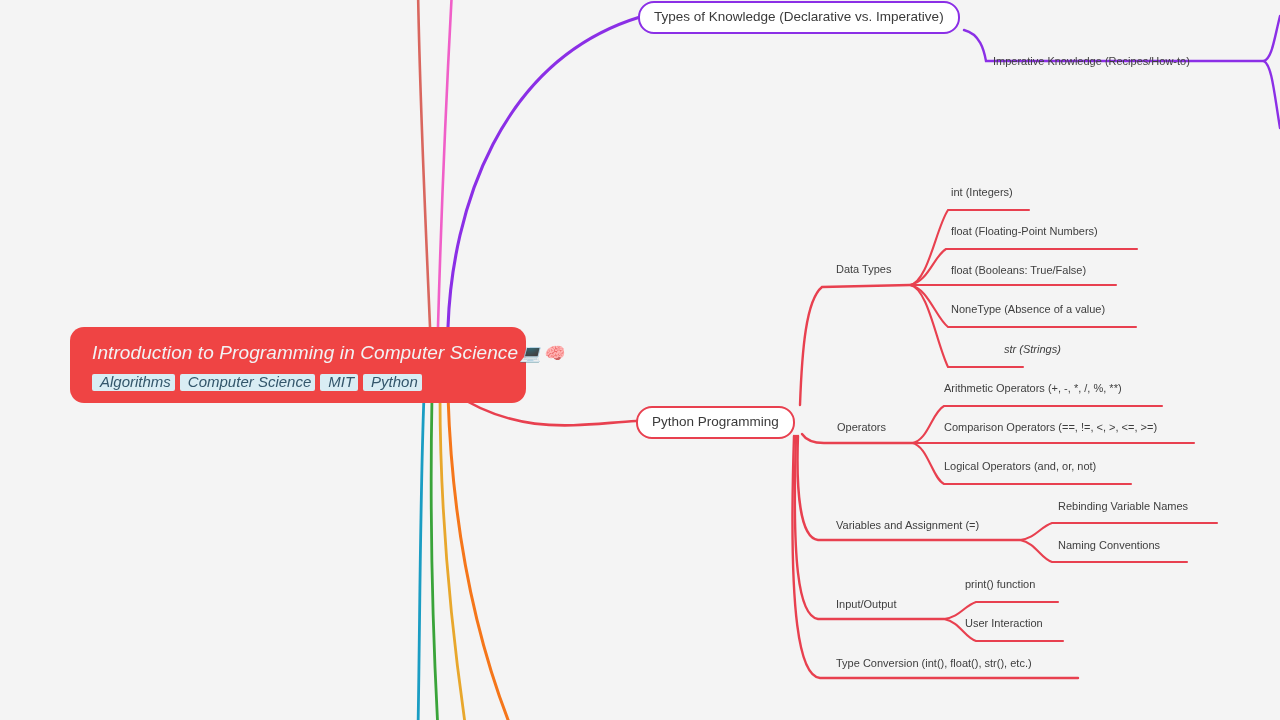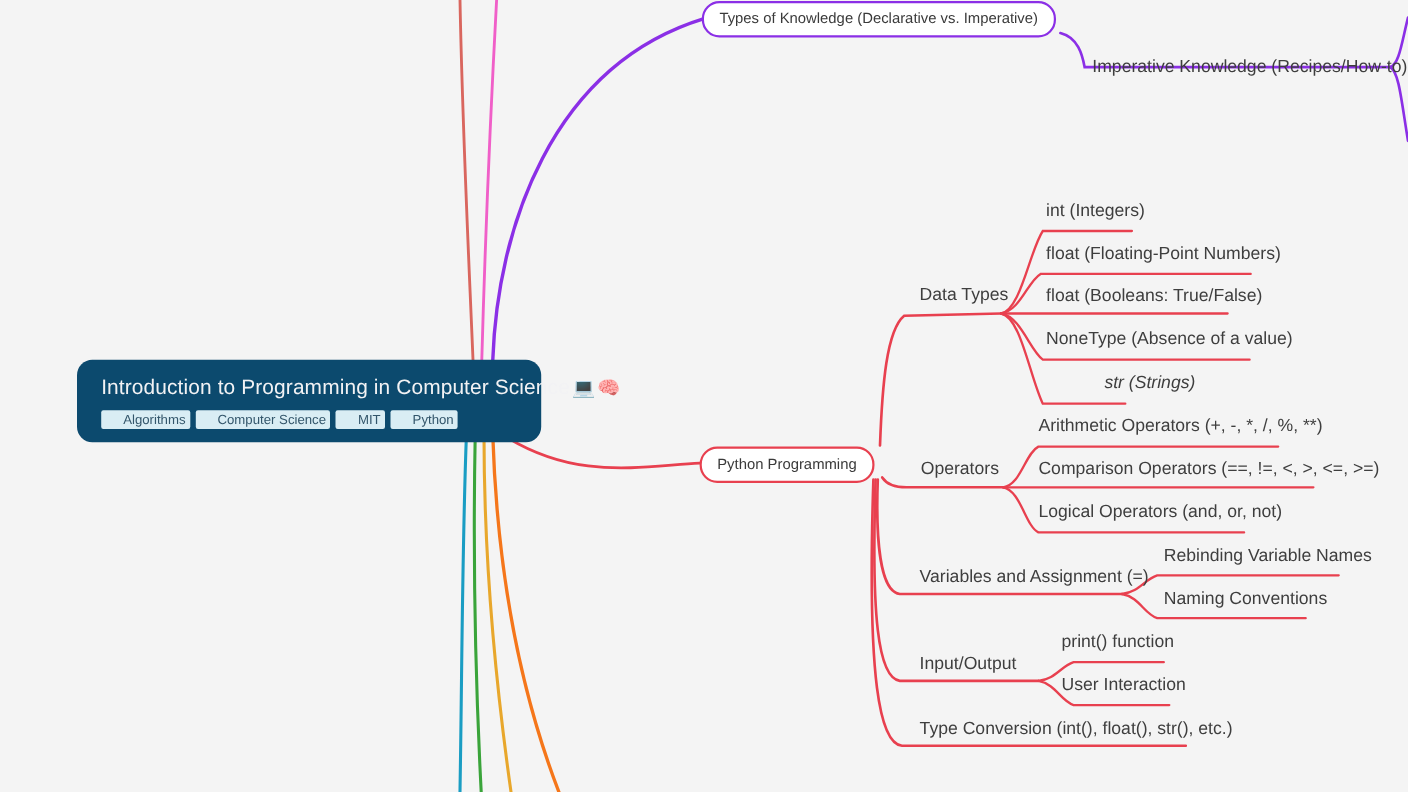--- a/index.html
+++ b/index.html
@@ -18,49 +18,50 @@
   #wires {
     position: absolute; left: 0; top: 0;
     width: 1280px; height: 720px;
     pointer-events: none;
   }
 
   
   .root-node {
     position: absolute;
     left: 70px; top: 327px;
-    width: 422px;
+    width: 456px;
     padding: 14px 20px 12px 22px;
-    background: #0c4a6e;
+    background: #ef4444;
     border-radius: 14px;
     color: #ffffff;
     z-index: 20;
+    font-style: italic;
   }
   .root-title {
     font-size: 19px;
     line-height: 24px;
     font-weight: 400;
     letter-spacing: 0.1px;
     color: #f2f2f4;
     white-space: nowrap;
   }
   .root-title .emoji { font-size: 17px; margin-left: 2px; }
   .root-tags {
     margin-top: 8px;
     display: flex;
     gap: 5px;
     align-items: center;
   }
   .root-tag {
     display: inline-block;
     background: #d9edf4;
     color: #33566b;
-    font-size: 12px;
+    font-size: 15px;
     line-height: 12px;
-    padding: 2px 4px 3px 20px;
+    padding: 2px 4px 3px 8px;
     border-radius: 2px;
     white-space: nowrap;
     font-family: "Liberation Sans", sans-serif;
   }
 
   
   .box-node {
     position: absolute;
     background: #ffffff;
     border-radius: 16px;
@@ -70,21 +71,21 @@
     color: #3a3a3a;
     white-space: nowrap;
     z-index: 15;
   }
   .box-node.purple { border: 2.5px solid #8b2fe6; }
   .box-node.red    { border: 2.5px solid #e8404f; }
 
   
   .label {
     position: absolute;
-    font-size: 16px;
+    font-size: 11px;
     line-height: 16px;
     color: #3e3e3e;
     white-space: nowrap;
     z-index: 12;
   }
 </style>
 </head>
 <body>
 
 <div id="canvas">

